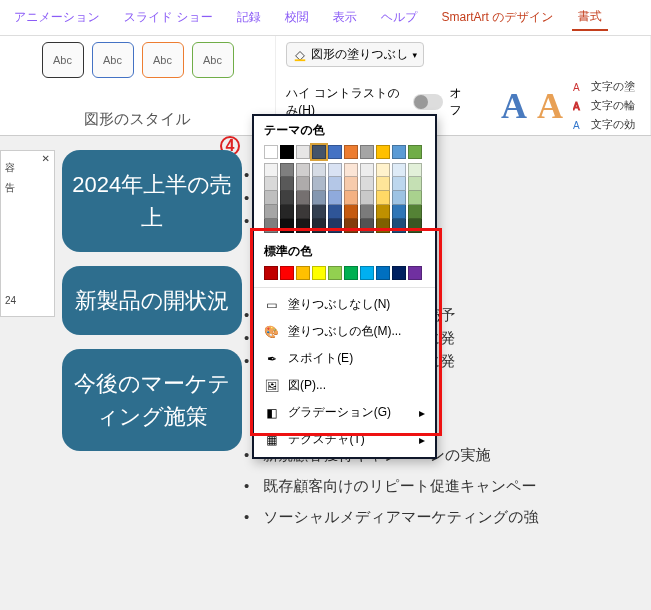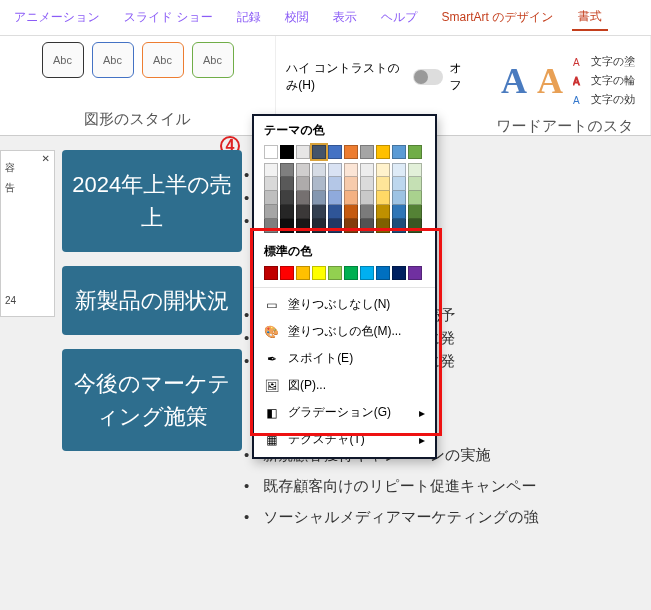--- a/index.html
+++ b/index.html
@@ -31,21 +31,21 @@
 .wa-opts svg { width: 12px; height: 12px; }
 
 .slide-area { position: relative; background: #f0f0f0; height: 490px; }
 .marker { position: absolute; left: 220px; top: 0px; color: #d22; font-weight: bold; font-size: 16px; }
 .marker .circ { border: 2px solid #d22; border-radius: 50%; width: 20px; height: 20px; display: inline-flex; align-items: center; justify-content: center; }
 .sidebar-left { position: absolute; left: 0; top: 14px; width: 55px; background: #fff; border: 1px solid #ccc; padding: 4px; font-size: 10px; color: #444; }
 .sidebar-left .x { position: absolute; right: 4px; top: 2px; }
 .sidebar-left div { margin: 6px 0; }
 
 .smartart-box { position: absolute; left: 62px; top: 14px; width: 180px; }
-.sa-item { background: #2e6e8e; color: #fff; border-radius: 4px; padding: 18px 8px; margin-bottom: 14px; font-size: 22px; text-align: center; line-height: 1.5; }
+.sa-item { background: #2e6e8e; color: #fff; border-radius: 18px; padding: 18px 8px; margin-bottom: 14px; font-size: 22px; text-align: center; line-height: 1.5; }
 .bullets { position: absolute; left: 240px; top: 304px; width: 410px; font-size: 15px; color: #333; }
 .bullets .row { display: flex; gap: 8px; padding: 6px 4px; align-items: flex-start; }
 .bullets .row::before { content: "•"; margin-right: 6px; }
 .bullets.top { top: 28px; }
 .bullets.mid { top: 168px; }
 .bullets.top .row, .bullets.mid .row { padding: 2px 4px; }
 
 
 .dropdown { position: absolute; left: 252px; top: 97px; width: 185px; background: #fff; border: 2px solid #0f172a; box-shadow: 2px 4px 10px rgba(0,0,0,0.25); font-size: 12px; padding-bottom: 4px; z-index: 50; }
 .color-section { padding: 6px 10px 4px; }
@@ -80,20 +80,28 @@
   <div class="group" style="width:276px;">
     <div class="shape-styles">
       <div class="shape-abc" style="border-color:#333">Abc</div>
       <div class="shape-abc" style="border-color:#4472c4">Abc</div>
       <div class="shape-abc" style="border-color:#ed7d31">Abc</div>
       <div class="shape-abc" style="border-color:#70ad47">Abc</div>
     </div>
     <div class="group-label">図形のスタイル</div>
   </div>
   <div class="group" style="flex:1; align-items:flex-start;">
+    <div class="fill-btn">
+      <svg viewBox="0 0 16 16">
+          <path d="M3 9 L8 4 L13 9 L8 14Z" fill="none" stroke="#333"></path>
+          <rect x="2" y="13" width="12" height="2" fill="#ffc000"></rect>
+        </svg>
+      <span>図形の塗りつぶし</span>
+      <span class="caret">▾</span>
+    </div>
     <div class="right-row">
       <div>
         <div class="contrast-row">
           <span>ハイ コントラストのみ(H)</span>
           <div class="toggle"></div>
           <span>オフ</span>
         </div>
       </div>
       <div class="wordart" style="flex-direction:column;">
         <div style="display:flex; gap:10px; align-items:center;">

